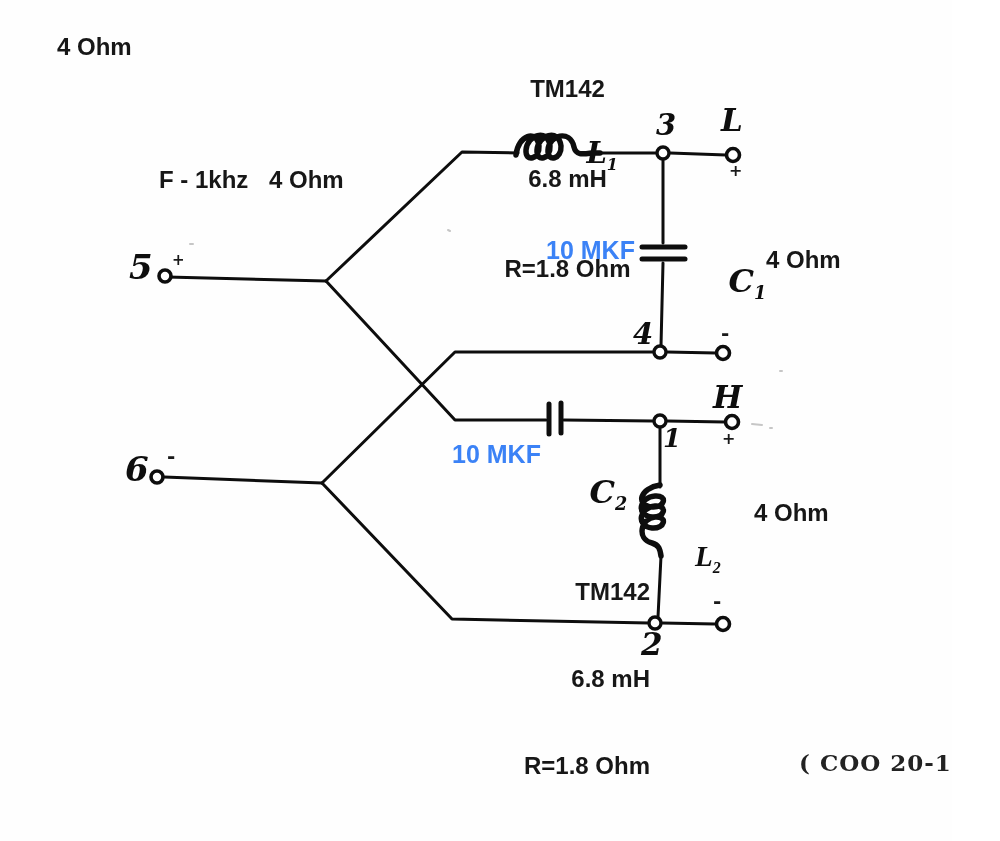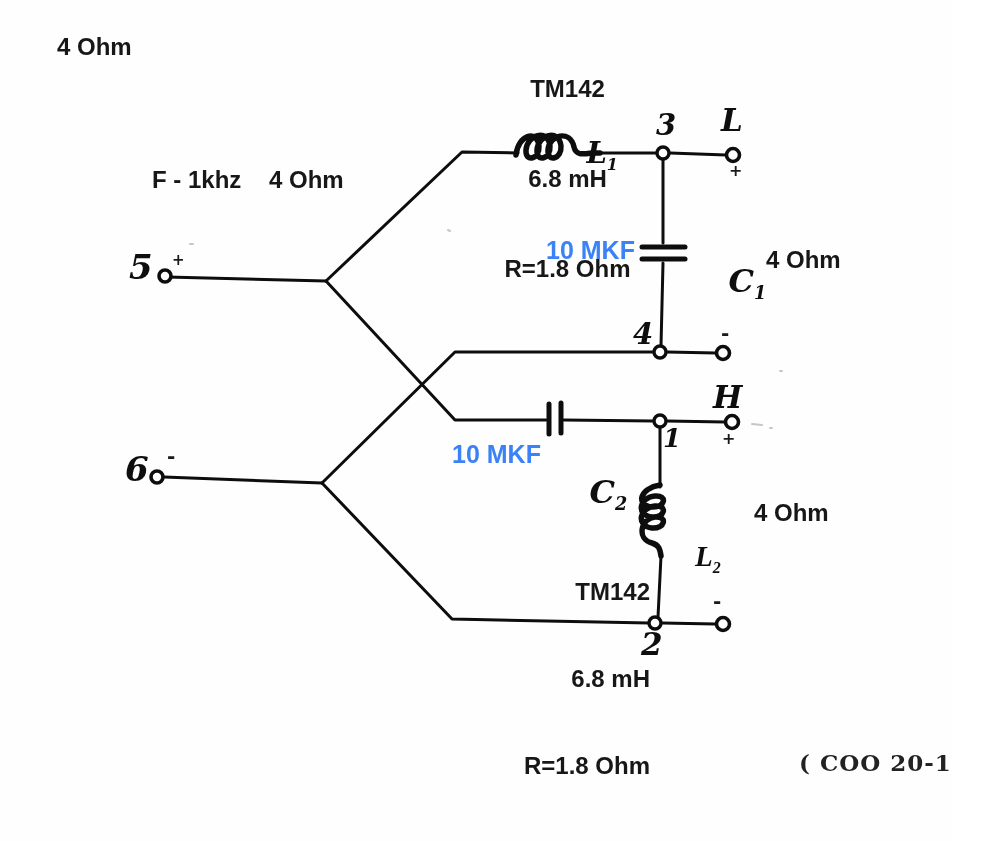--- a/index.html
+++ b/index.html
@@ -84,21 +84,21 @@
   </svg>
 
   <div class="lbl print" style="left:57px;top:33px;">4 Ohm</div>
 
   <div class="lbl print specs" style="left:500px;top:14px;width:135px;">
     <div>TM142</div>
     <div>6.8 mH</div>
     <div>R=1.8 Ohm</div>
   </div>
 
-  <div class="lbl print" style="left:152px;top:166px;">F - 1khz</div>
+  <div class="lbl print" style="left:159px;top:166px;">F - 1khz</div>
   <div class="lbl print" style="left:269px;top:166px;">4 Ohm</div>
 
   <div class="lbl hand" style="left:129px;top:247px;font-size:34px;">5</div>
   <div class="lbl sign" style="left:172px;top:251px;font-size:15px;">+</div>
 
   <div class="lbl hand" style="left:125px;top:449px;font-size:34px;">6</div>
   <div class="lbl sign" style="left:167px;top:444px;font-size:20px;">-</div>
 
   <div class="lbl hand" style="left:546px;top:102px;font-size:29px;text-align:center;">
     <span>L</span><sub>1</sub>

